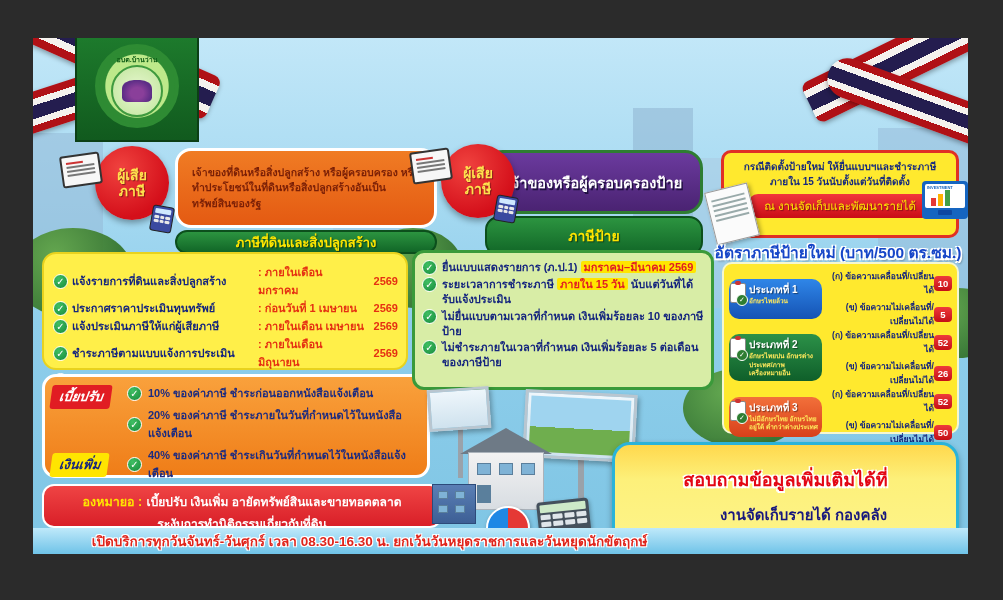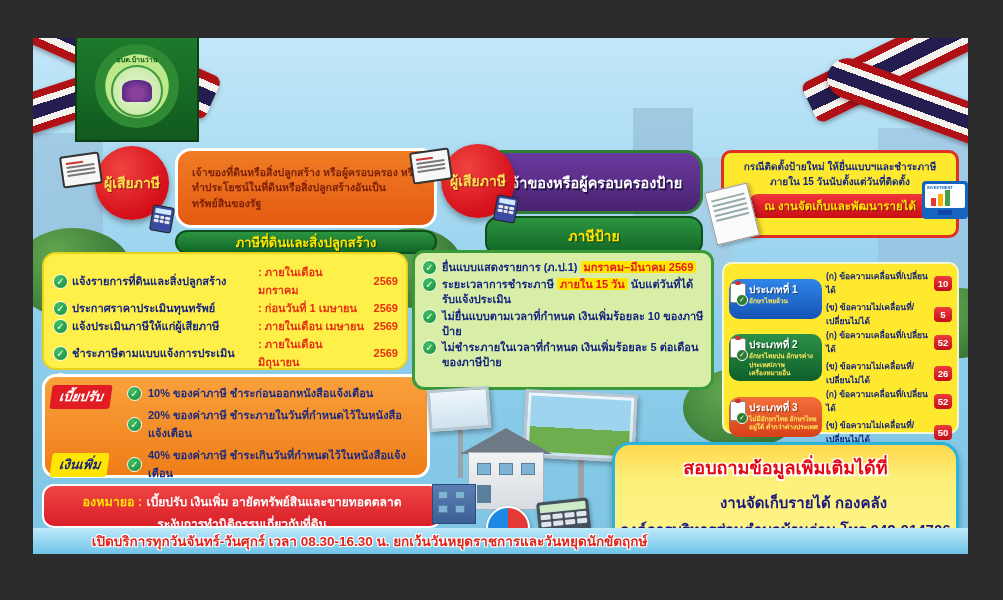--- a/index.html
+++ b/index.html
@@ -28,21 +28,21 @@
   .seal-name { font-size:7px; font-weight:bold; color:#0c5a14; margin-top:-2px; }
 
   .titles { position:absolute; left:150px; top:10px; width:700px; text-align:center; z-index:2; }
   .t1 { font-size:33px; font-weight:bold; letter-spacing:-1px;
         text-shadow:-2px -2px 0 #fff,2px -2px 0 #fff,-2px 2px 0 #fff,2px 2px 0 #fff,0 -2px 0 #fff,0 2px 0 #fff,-2px 0 0 #fff,2px 0 0 #fff,3px 4px 3px rgba(0,0,0,.35); }
   .t1 .navy { color:#1c1c8f; } .t1 .red { color:#e30613; }
   .t2 { margin-top:6px; font-size:19px; font-weight:bold; color:#16167e;
         text-shadow:-1px -1px 0 #fff,1px -1px 0 #fff,-1px 1px 0 #fff,1px 1px 0 #fff,2px 3px 2px rgba(0,0,0,.3); }
 
   
-  .badge { position:absolute; width:74px; height:74px; border-radius:50%; background:radial-gradient(circle at 35% 30%,#f0433f,#d40f1a 70%); box-shadow:0 3px 6px rgba(0,0,0,.35); z-index:4; display:flex; flex-direction:row; align-items:center; justify-content:center; line-height:1.15; }
+  .badge { position:absolute; width:74px; height:74px; border-radius:50%; background:radial-gradient(circle at 35% 30%,#f0433f,#d40f1a 70%); box-shadow:0 3px 6px rgba(0,0,0,.35); z-index:4; display:flex; flex-direction:column; align-items:center; justify-content:center; line-height:1.15; }
   .badge span { color:#ffe14d; font-weight:bold; font-size:14px; text-shadow:1px 1px 1px rgba(0,0,0,.4); }
   .doc-icon { position:absolute; width:40px; height:32px; background:#f7f7f7; border:2px solid #333; border-radius:3px; transform:rotate(-8deg); z-index:5; padding:3px 4px; }
   .doc-icon i { display:block; height:2px; background:#777; margin:2px 0; }
   .doc-icon i.rd { background:#cc3333; width:60%; }
   .calc-icon { position:absolute; width:22px; height:26px; background:#3a4aa0; border:1px solid #222; border-radius:3px; transform:rotate(10deg); z-index:5; padding:2px; }
   .calc-icon .scr { height:5px; background:#cfe8ff; border-radius:1px; margin-bottom:2px; }
   .calc-icon .keys { display:grid; grid-template-columns:repeat(3,1fr); gap:1px; }
   .calc-icon .keys b { height:3px; background:#e8e8e8; border-radius:1px; }
 
   
@@ -100,21 +100,21 @@
   .calc-big { position:absolute; width:52px; height:40px; background:#44505c; border-radius:4px; padding:3px; transform:rotate(-6deg); box-shadow:1px 2px 4px rgba(0,0,0,.3); }
   .calc-big .scr { height:8px; background:#cde9c8; border-radius:1px; margin-bottom:2px; }
   .calc-big .keys { display:grid; grid-template-columns:repeat(4,1fr); gap:2px; }
   .calc-big .keys b { height:5px; background:#dfe5ea; border-radius:1px; }
   .pen { position:absolute; width:56px; height:5px; background:linear-gradient(90deg,#223,#3a6ea8 70%,#d0d6dc); border-radius:3px; transform:rotate(18deg); }
 
   
   .notice-box { position:absolute; left:688px; top:112px; width:238px; height:88px; background:#ffe92e; border:3px solid #e03025; border-radius:10px; z-index:3; padding:6px 4px 4px; text-align:center; }
   .notice-box .nl { font-size:10px; font-weight:bold; color:#172a7e; line-height:1.5; }
   .loc-pill { margin:5px auto 0; width:184px; background:linear-gradient(180deg,#f2353b,#c90e16); border-radius:10px; padding:2px 0 3px; }
-  .loc-pill span { color:#ffe500; font-weight:bold; font-size:11.5px; text-shadow:1px 1px 1px rgba(0,0,0,.4); }
+  .loc-pill span { color:#ffe500; font-weight:normal; font-size:11.5px; text-shadow:1px 1px 1px rgba(0,0,0,.4); }
   .monitor { position:absolute; right:-12px; top:28px; width:46px; height:38px; background:#1565c0; border-radius:4px; padding:3px; z-index:5; }
   .monitor .mscr { background:#fff; height:24px; border-radius:2px; position:relative; overflow:hidden; }
   .monitor .mlabel { position:absolute; top:1px; left:2px; font-size:4px; font-weight:bold; color:#1565c0; }
   .monitor .bars { position:absolute; bottom:2px; left:6px; display:flex; gap:2px; align-items:flex-end; }
   .monitor .bars i { width:5px; display:block; }
   .monitor .stand { width:14px; height:5px; background:#0d47a1; margin:2px auto 0; border-radius:1px; }
   .doc2 { position:absolute; left:-14px; top:34px; width:44px; height:54px; background:#fbfbfb; border:1px solid #999; transform:rotate(-14deg); z-index:2; padding:5px 4px; box-shadow:2px 2px 4px rgba(0,0,0,.3); }
   .doc2 i { display:block; height:2px; background:#9aa; margin:3px 0; }
 
   .rate-title { position:absolute; left:660px; top:202px; width:290px; text-align:center; z-index:3; font-size:15.5px; font-weight:bold; color:#1646c8;
@@ -125,25 +125,25 @@
   .rate-pill { width:93px; min-height:40px; border-radius:10px; padding:3px 3px 3px 20px; position:relative; color:#fff; }
   .rate-pill .rt { font-size:10px; font-weight:bold; text-shadow:1px 1px 1px rgba(0,0,0,.45); }
   .rate-pill .rd { font-size:6.5px; font-weight:bold; color:#ffe95c; line-height:1.3; }
   .rp1 { background:linear-gradient(180deg,#2f86e8,#1553b4); }
   .rp2 { background:linear-gradient(180deg,#2c9148,#0f5f2a); }
   .rp3 { background:linear-gradient(180deg,#f2703a,#d8401a); }
   .clip { position:absolute; left:1px; top:4px; width:16px; height:20px; background:#fff; border:1px solid #888; border-radius:2px; }
   .clip:before { content:""; position:absolute; left:4px; top:-3px; width:6px; height:4px; background:#c33; border-radius:2px; }
   .clip:after { content:"✓"; position:absolute; right:-3px; bottom:-4px; width:10px; height:10px; background:#2e7d32; color:#fff; font-size:7px; border-radius:50%; display:flex; align-items:center; justify-content:center; border:1px solid #fff; }
   .rate-lines { flex:1; display:flex; flex-direction:column; gap:3px; }
-  .rate-line { display:flex; align-items:center; }
+  .rate-line { display:flex; align-items:center;text-align:right; }
   .rate-line .la { flex:1; font-size:8.5px; font-weight:bold; color:#15257e; }
   .rate-line .num { width:18px; height:15px; background:linear-gradient(180deg,#ef3b3b,#c40f16); color:#fff; font-size:9.5px; font-weight:bold; border-radius:4px; display:flex; align-items:center; justify-content:center; }
 
-  .contact-box { position:absolute; left:579px; top:404px; width:347px; height:104px; border-radius:18px; border:3px solid #2bb3d9; background:linear-gradient(180deg,#ffd84d 0%,#fdf07a 35%,#fdf489 100%); z-index:5; text-align:center; padding-top:8px; box-shadow:0 3px 6px rgba(0,0,0,.3); }
+  .contact-box { position:absolute; left:579px; top:404px; width:347px; height:104px; border-radius:18px; border:3px solid #2bb3d9; background:linear-gradient(180deg,#ffd84d 0%,#fdf07a 35%,#fdf489 100%); z-index:5; text-align:center; padding-top:20px; box-shadow:0 3px 6px rgba(0,0,0,.3); }
   .contact-box .ct { font-size:18px; font-weight:bold; color:#e30613;
       text-shadow:-1.5px -1.5px 0 #fff,1.5px -1.5px 0 #fff,-1.5px 1.5px 0 #fff,1.5px 1.5px 0 #fff; }
   .contact-box .c1 { margin-top:9px; font-size:15px; font-weight:bold; color:#17177e;margin-left:36px; }
   .contact-box .c2 { margin-top:3px; font-size:15px; font-weight:bold; color:#17177e; }
 </style>
 </head>
 <body>
 
 <div class="canvas">
   <div class="poster">
@@ -367,20 +367,21 @@
           <div class="bars">
             <i style="height:8px;background:#e53935;"></i>
             <i style="height:12px;background:#ffb300;"></i>
             <i style="height:16px;background:#43a047;"></i>
           </div>
         </div>
         <div class="stand"></div>
       </div>
     </div>
 
+    <div class="rate-title">อัตราภาษีป้ายใหม่ (บาท/500 ตร.ซม.)</div>
 
     <div class="rate-box">
       <div class="rate-row">
         <div class="rate-pill rp1">
           <span class="clip"></span>
           <div class="rt">ประเภทที่ 1</div>
           <div class="rd">อักษรไทยล้วน</div>
         </div>
         <div class="rate-lines">
           <div class="rate-line">

